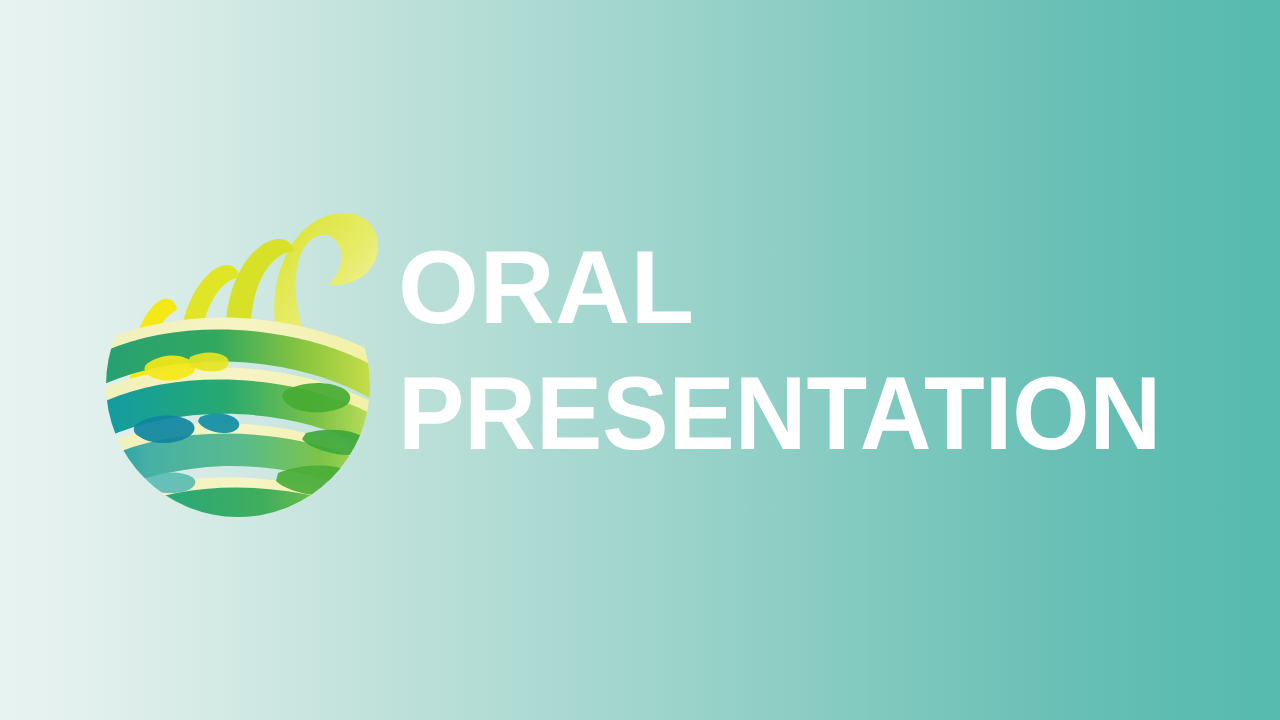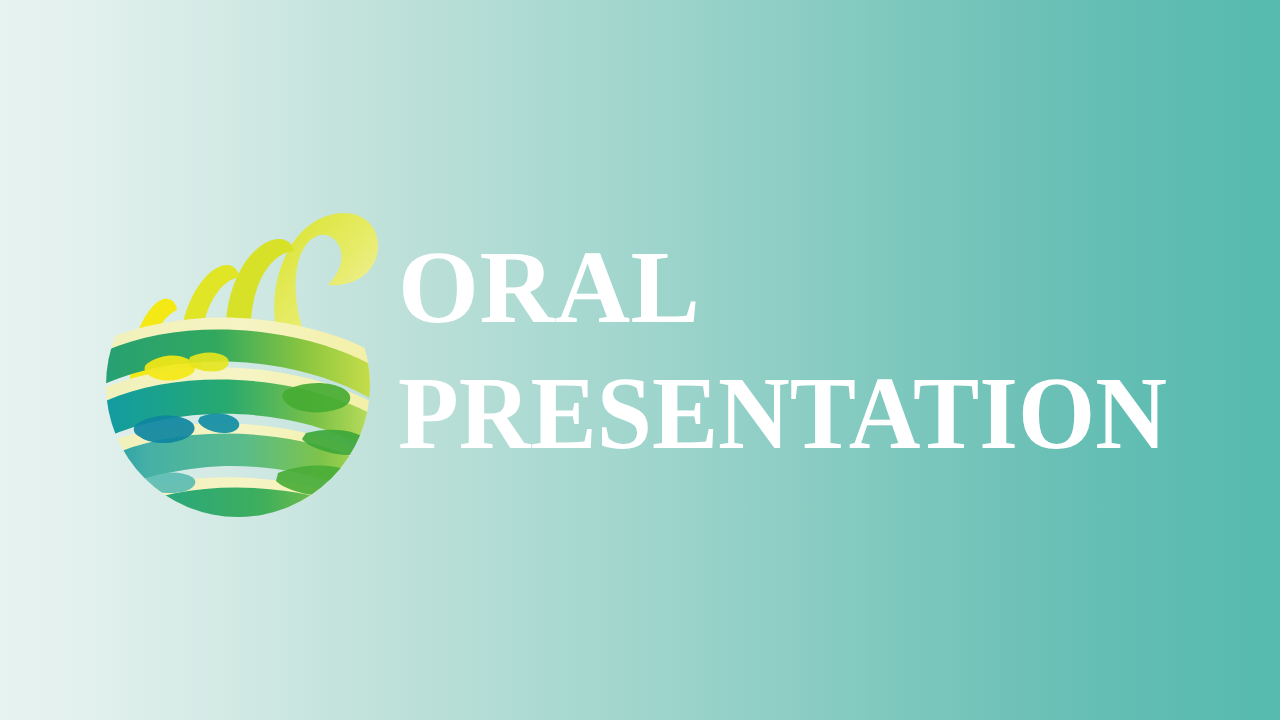--- a/index.html
+++ b/index.html
@@ -41,21 +41,20 @@
   #logo svg {
     display: block;
     width: 100%;
     height: 100%;
   }
   #title-block {
     position: absolute;
     left: 398px;
     top: 236px;
     width: 830px;
-    font-family: Liberation Serif, serif;
   }
   .title-line {
     color: #ffffff;
     font-weight: 700;
     line-height: 1.0;
     letter-spacing: 0.5px;
     white-space: nowrap;
     text-rendering: geometricPrecision;
   }
   #line-1 {

